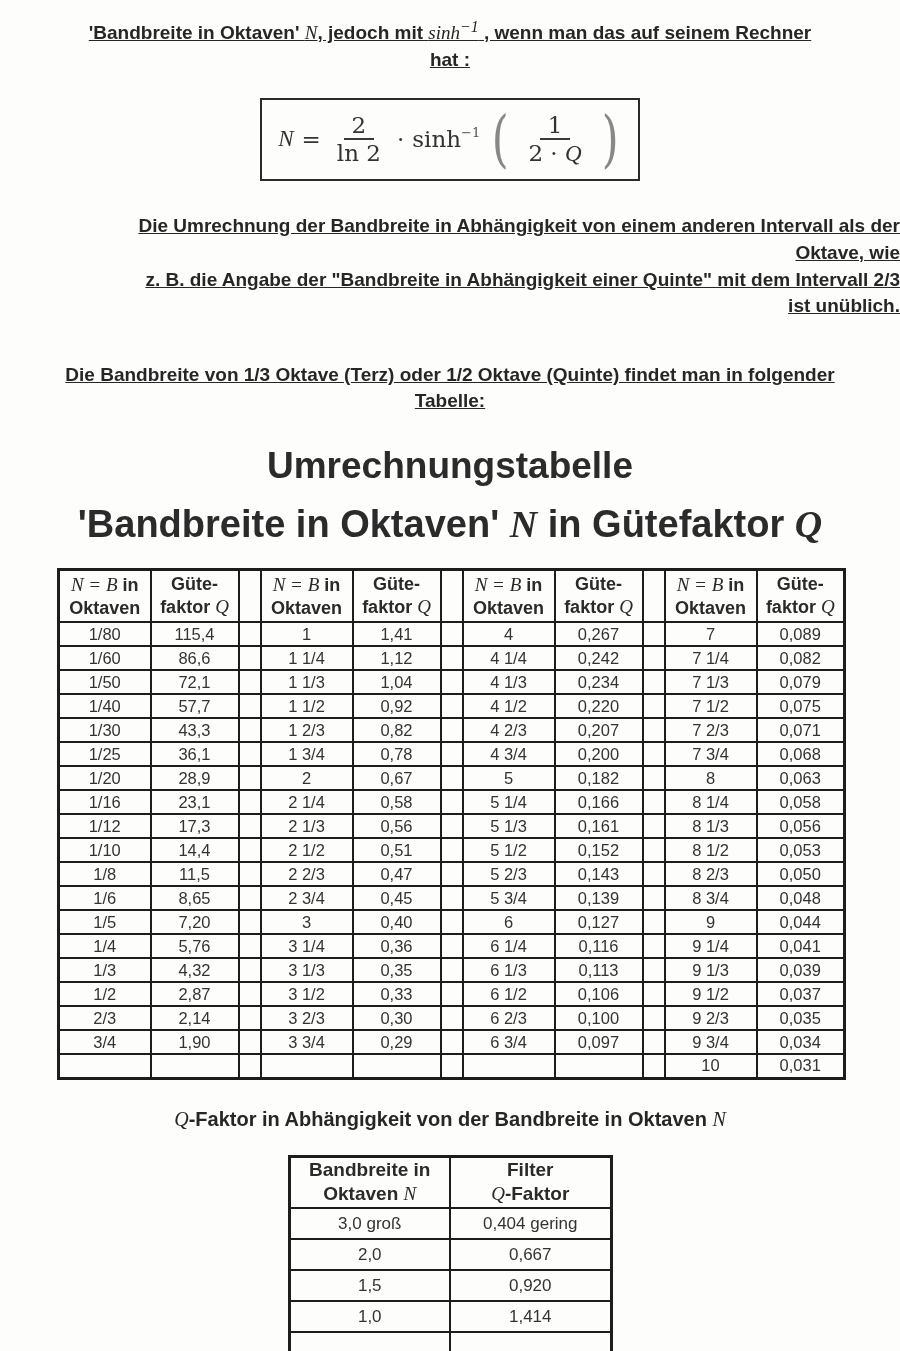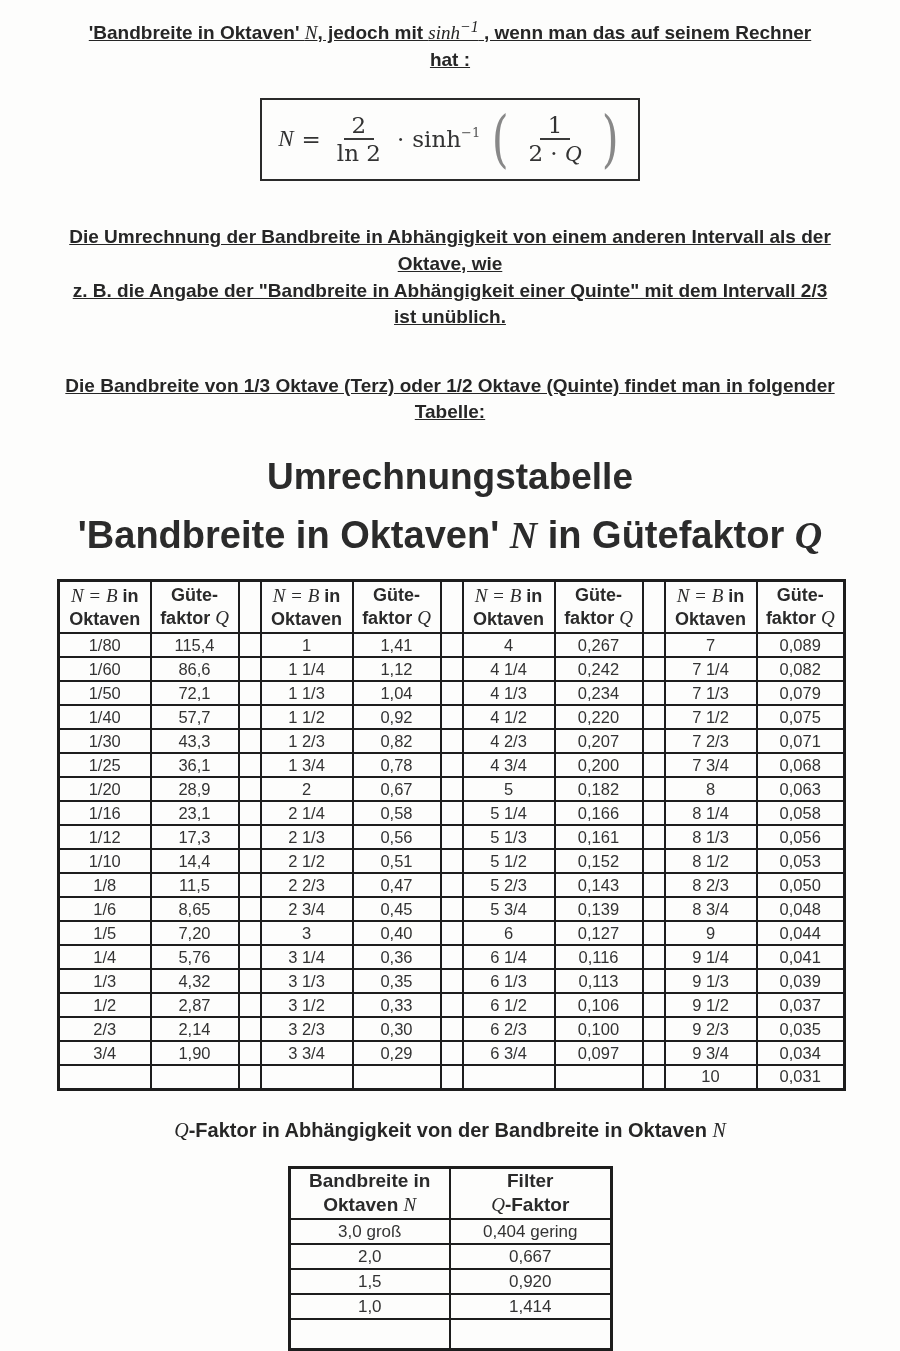--- a/index.html
+++ b/index.html
@@ -44,21 +44,21 @@
   .paren {
     font-family: "DejaVu Serif", serif;
     font-size: 62px;
     font-weight: 100;
     color: #888;
     line-height: 0.85;
     transform: scaleX(0.7);
     display: inline-block;
   }
   
-  #para2 { margin-top: 43px; }
+  #para2 { margin-top: 32px; text-align: right; }
   #para3 { margin-top: 42px; }
   .title1 {
     margin-top: 30px;
     text-align: center;
     font-size: 37px;
     font-weight: 700;
     color: #2b2b2b;
   }
   .title2 {
     margin-top: 15px;
@@ -108,21 +108,21 @@
     text-align: center;
     vertical-align: middle;
   }
   #small-table th {
     font-size: 19px;
     font-weight: 700;
     height: 45px;
     line-height: 1.3;
     color: #2a2a2a;
   }
-  #small-table td { height: 25px; font-size: 17px; color: #333; }
+  #small-table td { height: 31px; font-size: 17px; color: #333; }
   #small-table tr.cutoff td { height: 30px; border-bottom: none; }
   col.sc { width: 161px; }
 </style>
 </head>
 <body>
 
 <div class="para" id="para1">
   <span>'Bandbreite in Oktaven' </span><span class="serif-it">N</span><span>, jedoch mit </span><span class="serif-it"><span>sinh</span><sup>−1</sup></span><span> , wenn man das auf seinem Rechner</span><br>
   <span>hat :</span>
 </div>

